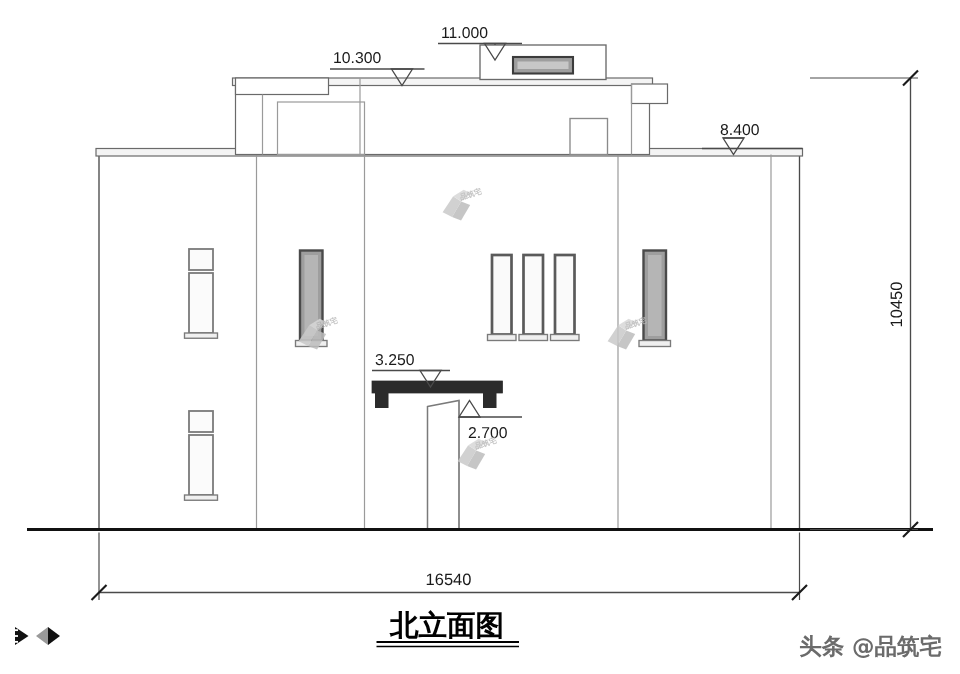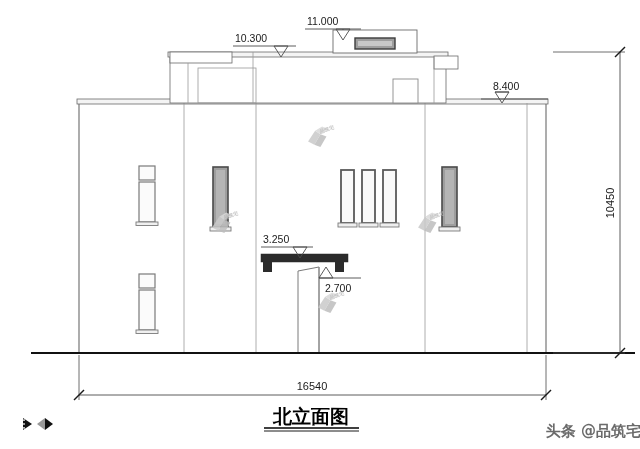--- a/index.html
+++ b/index.html
@@ -10,21 +10,21 @@
   body {
     width: 640px;
     height: 449px;
     position: relative;
     overflow: hidden;
     font-family: "Liberation Sans", sans-serif;
     color: #1a1a1a;
   }
   #drawing-root {
     position: absolute;
-    left: 13px;
+    left: 0;
     top: 0;
     width: 572px;
     height: 449px;
   }
   svg#elevation-svg {
     display: block;
     width: 640px;
     height: 449px;
   }
   .dim-text {

